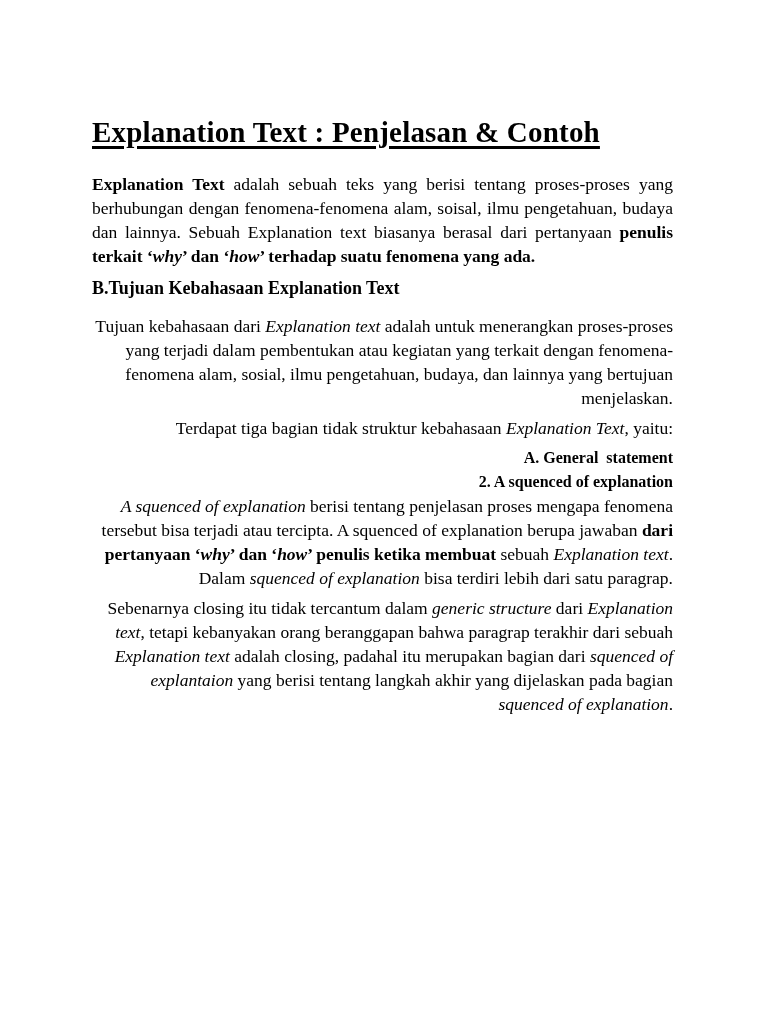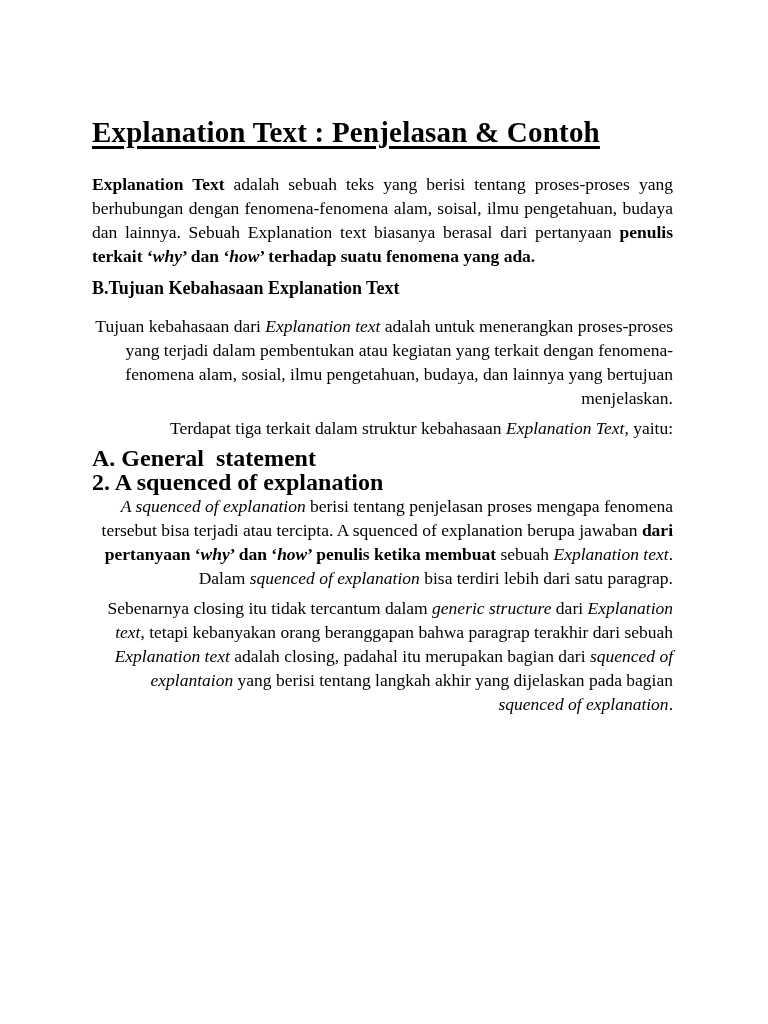--- a/index.html
+++ b/index.html
@@ -40,24 +40,25 @@
     text-decoration-thickness: 3px;
     text-underline-offset: 4px;
   }
   .block-h2 {
     font-size: 18px;
     line-height: 24px;
     font-weight: 700;
     margin: 0 0 14px 0;
   }
   .block-h3 {
-    font-size: 24px;
+    font-size: 16px;
     line-height: 24px;
     font-weight: 700;
     margin: 0;
+    text-align: right;
   }
   .block-para {
     font-size: 17.5px;
     line-height: 24px;
     margin: 0 0 6px 0;
     text-align: right;
   }
   .block-para.justify {
     text-align: justify;
   }
@@ -69,19 +70,19 @@
 </style>
 </head>
 <body>
 
 <main class="page">
   <article class="doc">
       <h1 class="block-title"><span>Explanation Text : Penjelasan &amp; Contoh</span></h1>
       <p class="block-para justify intro"><span class="b">Explanation Text</span><span> adalah sebuah teks yang berisi tentang proses-proses yang berhubungan dengan fenomena-fenomena alam, soisal, ilmu pengetahuan, budaya dan lainnya. Sebuah Explanation text biasanya berasal dari pertanyaan </span><span class="b">penulis terkait ‘</span><span class="b i">why</span><span class="b">’ dan ‘</span><span class="b i">how</span><span class="b">’ terhadap suatu fenomena yang ada.</span></p>
       <h2 class="block-h2"><span>B.Tujuan Kebahasaan Explanation Text</span></h2>
       <p class="block-para"><span>Tujuan kebahasaan dari </span><span class="i">Explanation text</span><span> adalah untuk menerangkan proses-proses yang terjadi dalam pembentukan atau kegiatan yang terkait dengan fenomena-fenomena alam, sosial, ilmu pengetahuan, budaya, dan lainnya yang bertujuan menjelaskan.</span></p>
-      <p class="block-para"><span>Terdapat tiga terkait dalam struktur kebahasaan </span><span class="i">Explanation Text</span><span>, yaitu:</span></p>
+      <p class="block-para"><span>Terdapat tiga bagian tidak struktur kebahasaan </span><span class="i">Explanation Text</span><span>, yaitu:</span></p>
       <h3 class="block-h3"><span>A. General&nbsp; statement</span></h3>
       <h3 class="block-h3"><span>2. A squenced of explanation</span></h3>
       <p class="block-para"><span class="i">A squenced of explanation</span><span> berisi tentang penjelasan proses mengapa fenomena tersebut bisa terjadi atau tercipta. A squenced of explanation berupa jawaban </span><span class="b">dari pertanyaan ‘</span><span class="b i">why</span><span class="b">’ dan ‘</span><span class="b i">how</span><span class="b">’ penulis ketika membuat</span><span> sebuah </span><span class="i">Explanation text</span><span>. Dalam </span><span class="i">squenced of explanation</span><span> bisa terdiri lebih dari satu paragrap.</span></p>
       <p class="block-para"><span>Sebenarnya closing itu tidak tercantum dalam </span><span class="i">generic structure</span><span> dari </span><span class="i">Explanation text</span><span>, tetapi kebanyakan orang beranggapan bahwa paragrap terakhir dari sebuah </span><span class="i">Explanation text</span><span> adalah closing, padahal itu merupakan bagian dari </span><span class="i">squenced of explantaion</span><span> yang berisi tentang langkah akhir yang dijelaskan pada bagian </span><span class="i">squenced of explanation</span><span>.</span></p>
     </article>
 </main>
 
 </body></html>

